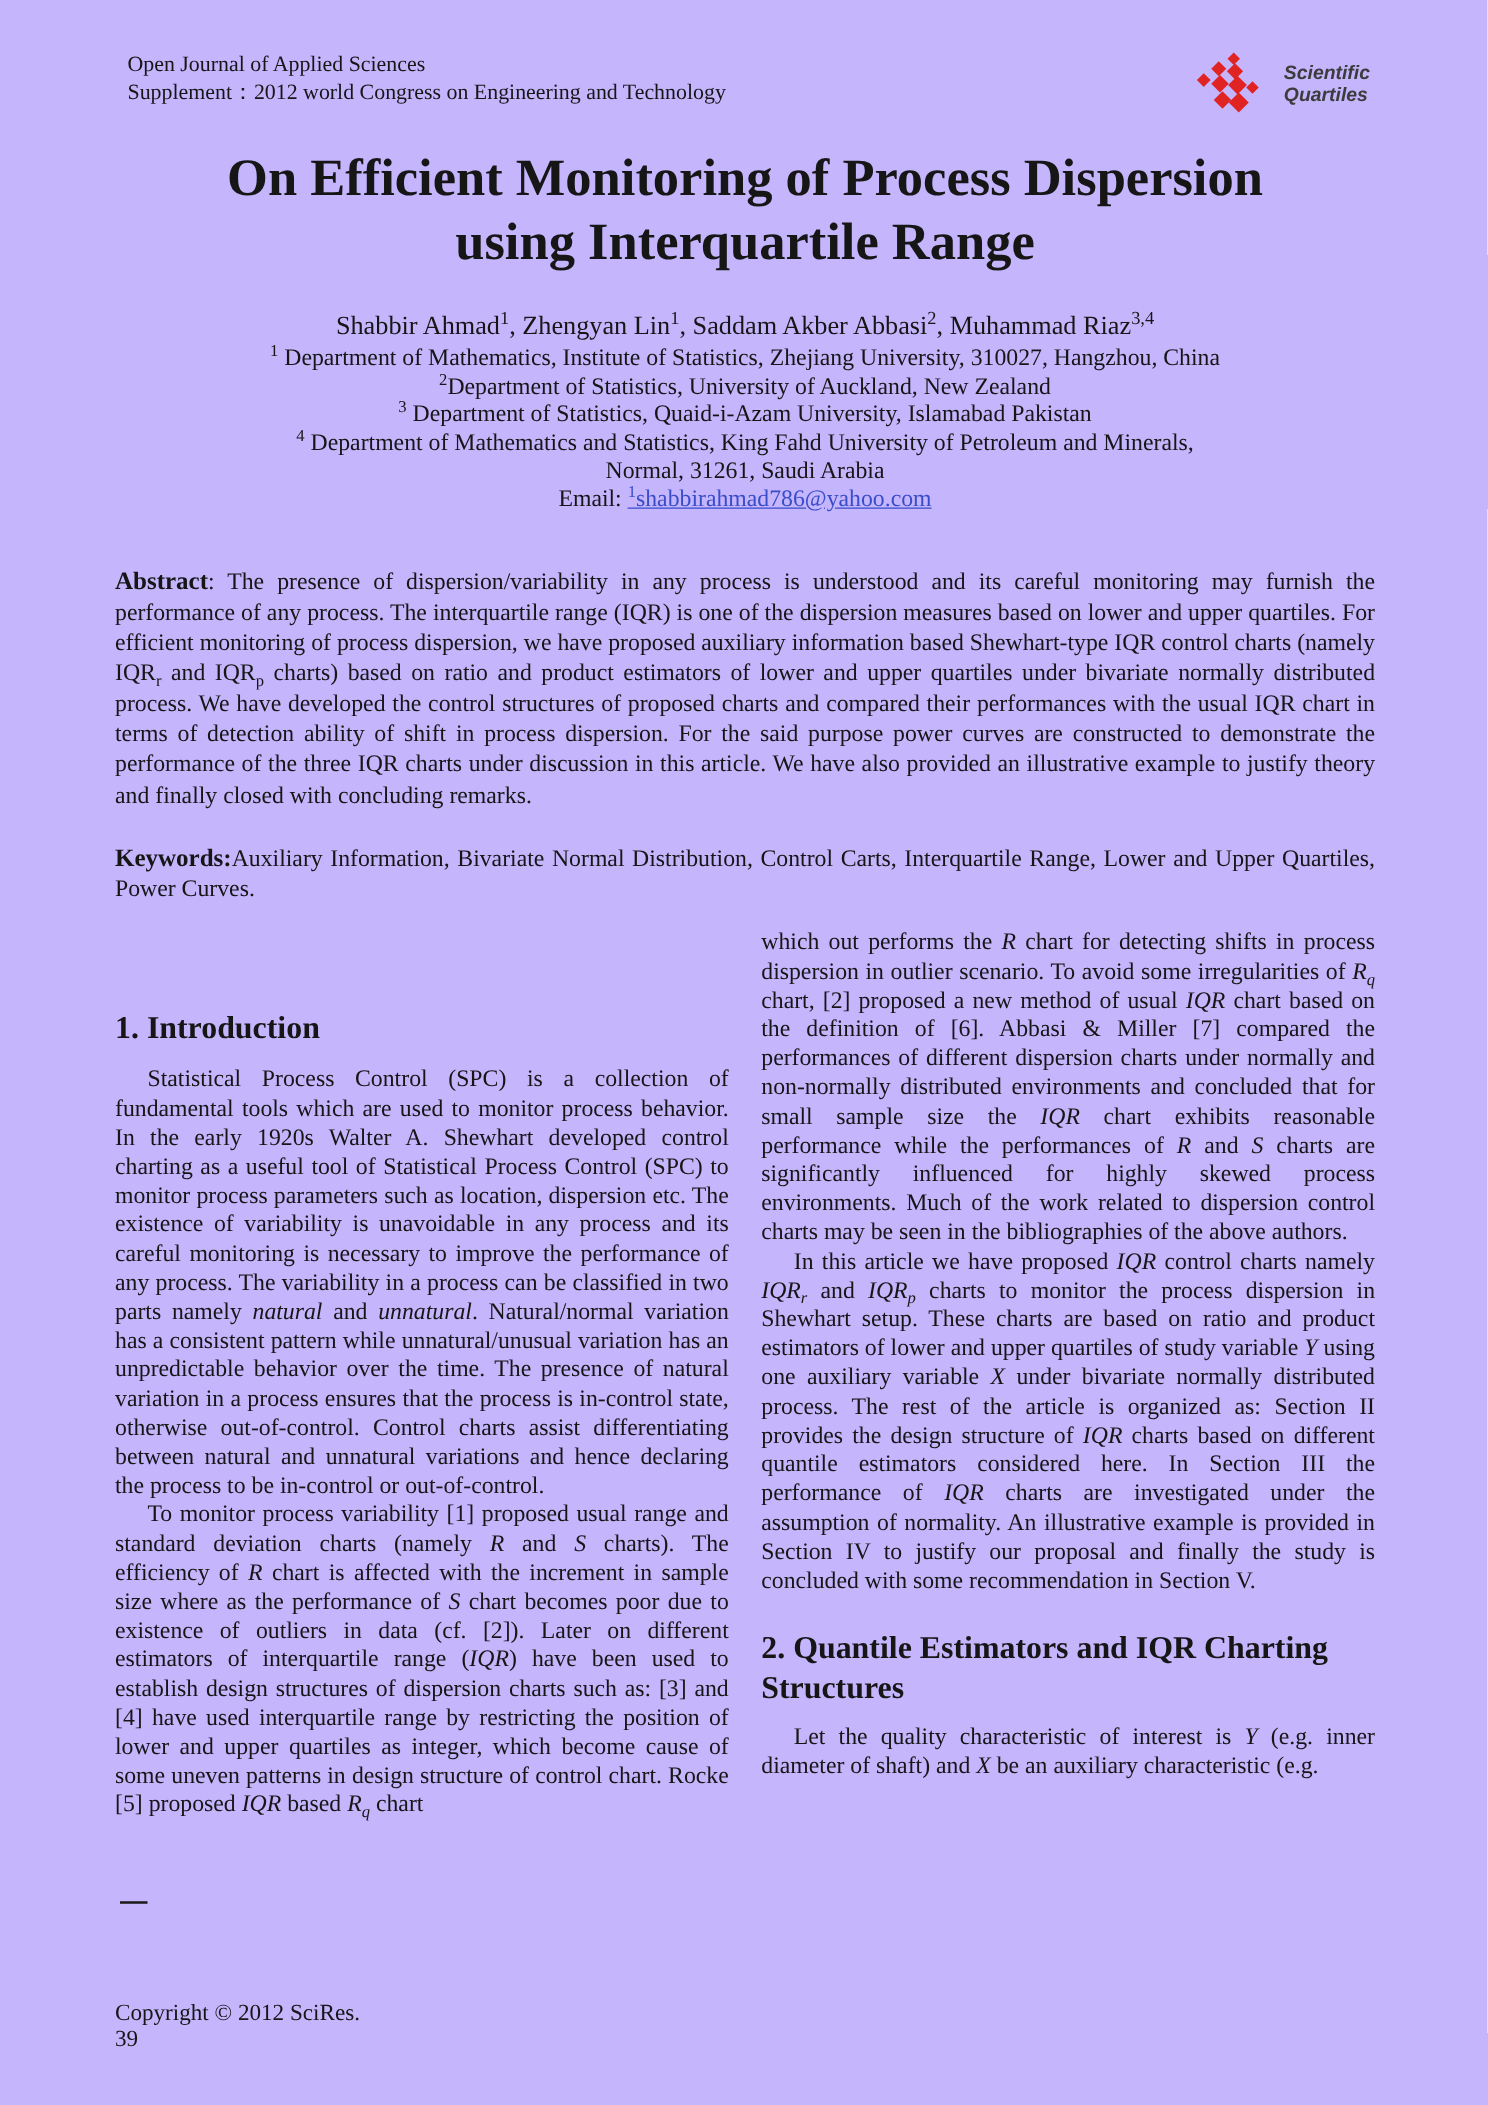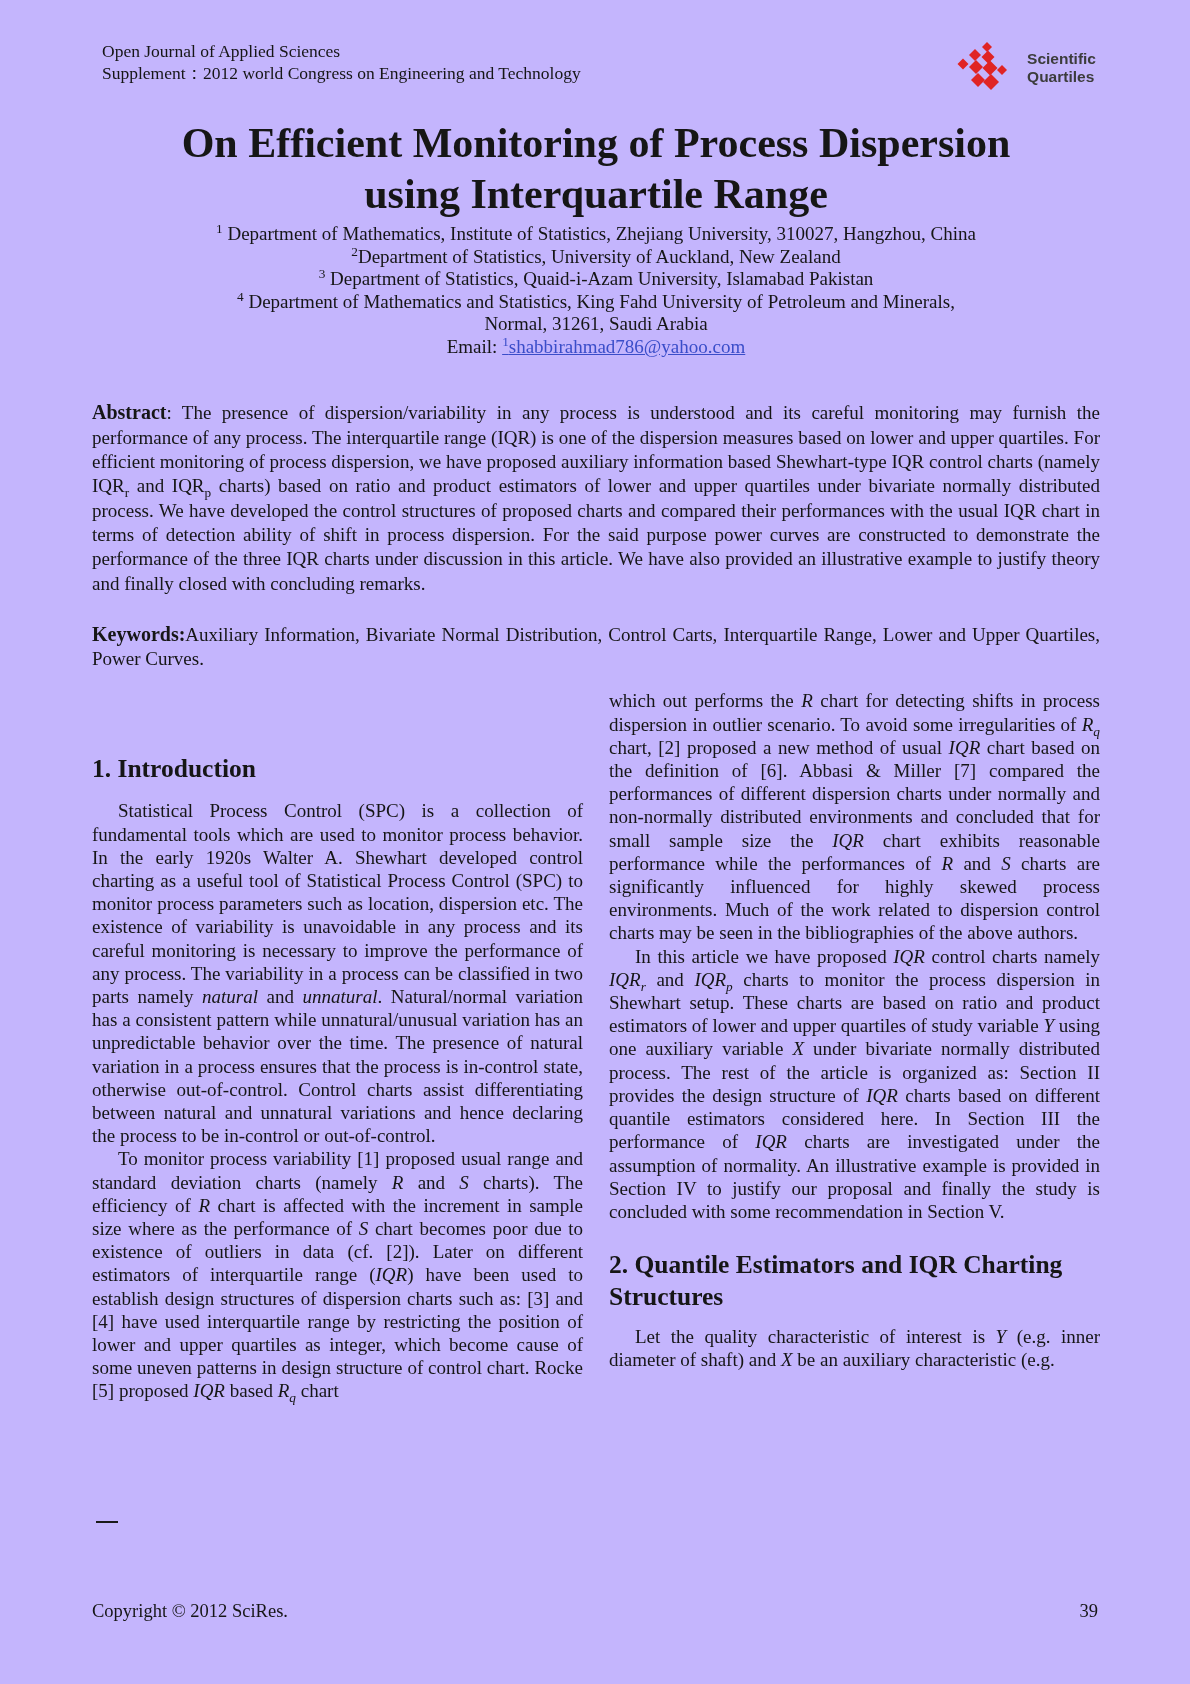--- a/index.html
+++ b/index.html
@@ -10,21 +10,21 @@
     background:#c4b5fd;
     font-family:"Liberation Serif","DejaVu Serif",serif;
     color:#161616;
     box-sizing:border-box;
     padding:40px 90px 0 92px;
     overflow:hidden;
   }
   
   .pg-header{display:flex;justify-content:space-between;align-items:flex-start;margin-left:10px;}
   .journal-lines{font-size:17.5px;line-height:22px;}
-  .logo{display:flex;align-items:center;gap:18px;margin-right:4px;}
+  .logo{display:flex;align-items:center;gap:18px;margin-right:4px;font-style:italic;}
   .logo-text{
     font-family:"Liberation Sans","DejaVu Sans",sans-serif;
     font-weight:bold;font-size:15.5px;line-height:18px;color:#3c3c3c;
   }
   
   .title{
     text-align:center;font-size:42px;font-weight:bold;
     line-height:1.22;margin:22px 0 0 0;
   }
   .authors{ text-align:center;font-size:21px;margin-top:28px; }
@@ -41,20 +41,21 @@
   .col p{margin:0;}
   .col p.indent{text-indent:26px;}
   h2.sec{ font-size:25.5px;font-weight:bold;line-height:1.25;margin:64px 0 14px 0;text-align:left; }
   h2.sec.sec2{margin:26px 0 12px 0;}
   
   .footnote-rule{position:absolute;left:96px;top:1521px;width:22px;height:2px;background:#1a1a1a;}
   .pg-footer{
     position:absolute;left:92px;right:92px;top:1601px;
     display:flex;justify-content:space-between;
     font-size:18.5px;
+    flex-direction:column;
   }
 </style>
 </head>
 <body>
 
 <div class="page">
 
   <header class="pg-header">
     <div class="journal-lines">
       <div>Open Journal of Applied Sciences</div>
@@ -79,20 +80,21 @@
         <div>Quartiles</div>
       </div>
     </div>
   </header>
 
   <h1 class="title">
     <span>On Efficient Monitoring of Process Dispersion</span><br>
     <span>using Interquartile Range</span>
   </h1>
 
+  <div class="authors">Shabbir Ahmad<sup>1</sup>, Zhengyan Lin<sup>1</sup>, Saddam Akber Abbasi<sup>2</sup>, Muhammad Riaz<sup>3,4</sup></div>
 
   <div class="affiliations">
     <div><sup>1</sup> Department of Mathematics, Institute of Statistics, Zhejiang University, 310027, Hangzhou, China</div>
     <div><sup>2</sup>Department of Statistics, University of Auckland, New Zealand</div>
     <div><sup>3</sup> Department of Statistics, Quaid-i-Azam University, Islamabad Pakistan</div>
     <div><sup>4</sup> Department of Mathematics and Statistics, King Fahd University of Petroleum and Minerals,</div>
     <div>Normal, 31261, Saudi Arabia</div>
     <div>Email: <a class="lnk"><sup>1</sup></a><a class="lnk">shabbirahmad786@yahoo.com</a></div>
   </div>
 

